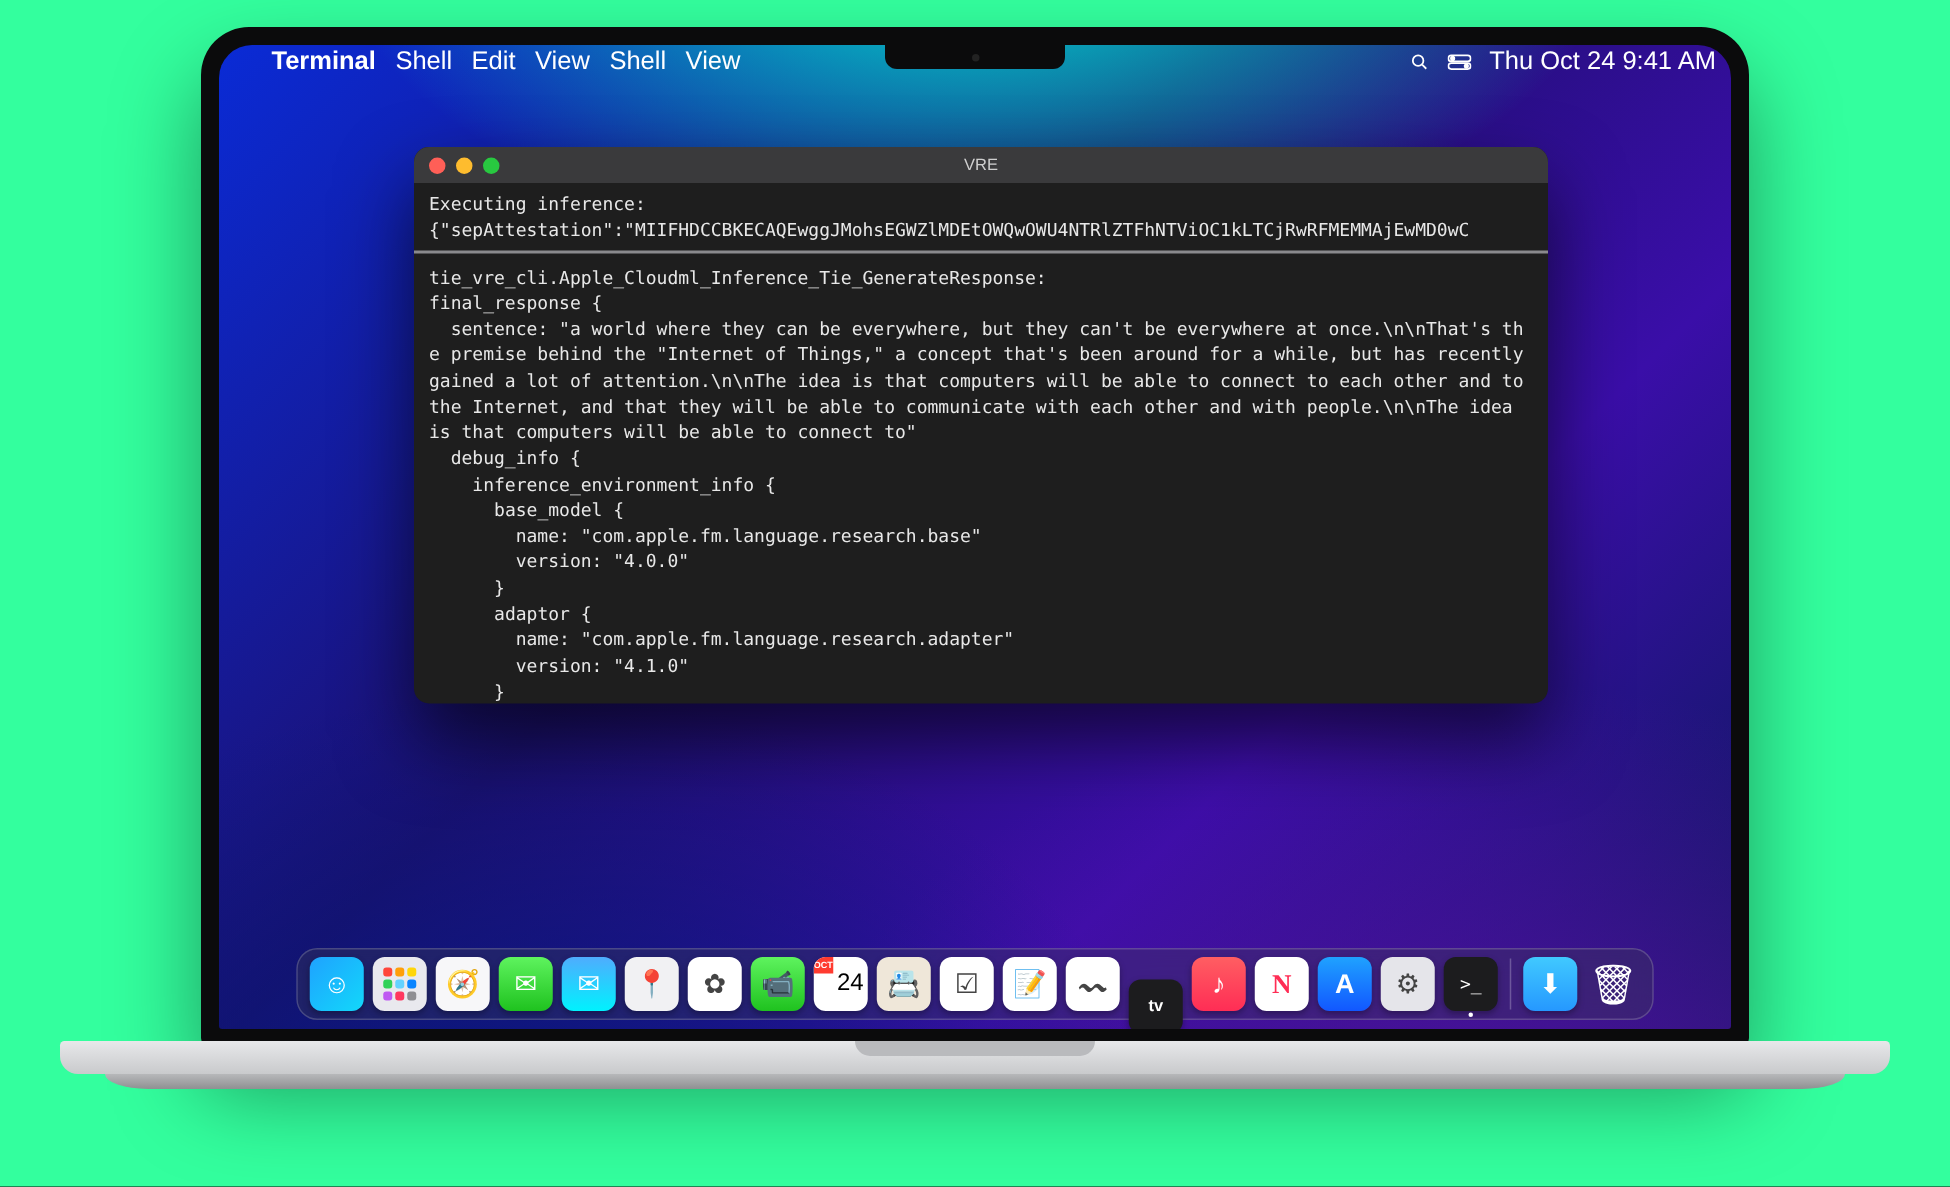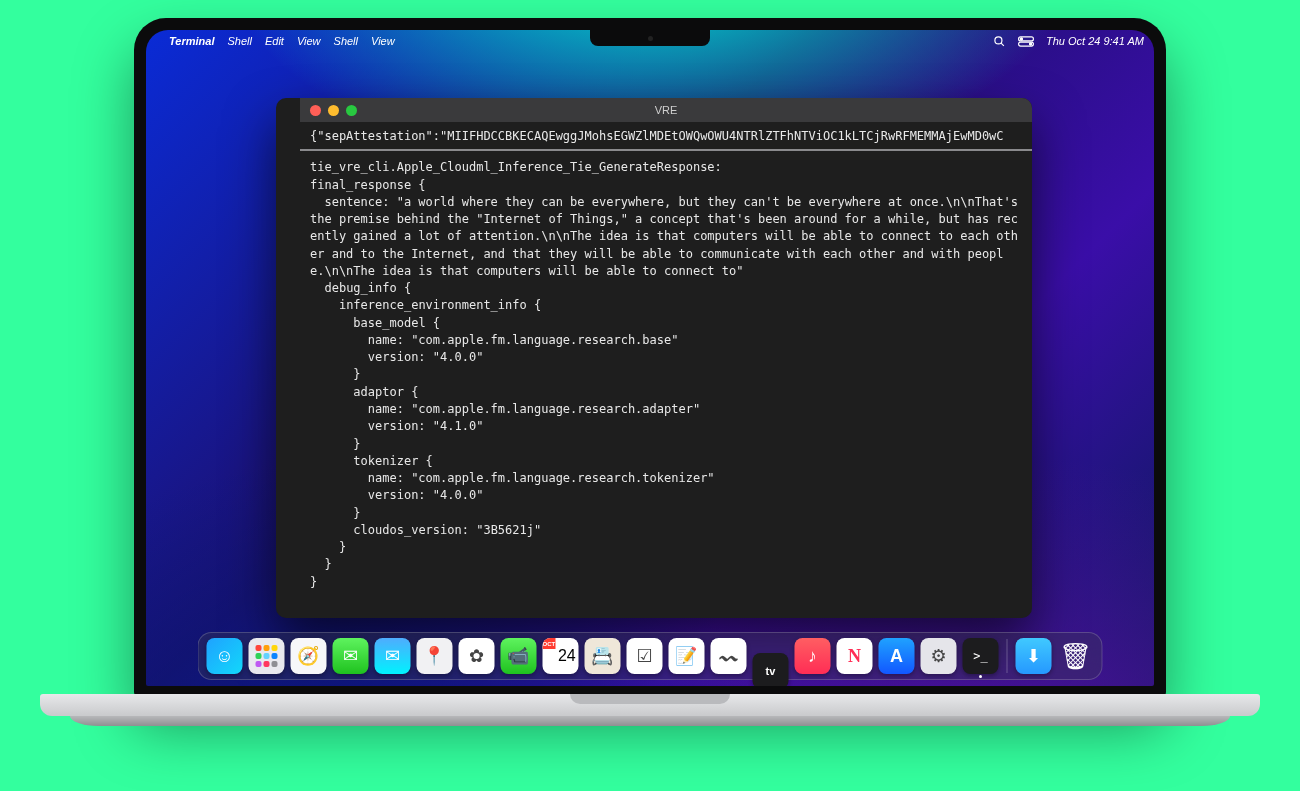--- a/index.html
+++ b/index.html
@@ -51,48 +51,46 @@
     overflow: hidden;
     background:
       radial-gradient(ellipse 120% 90% at 50% -10%, #00e6d2 0%, transparent 35%),
       radial-gradient(ellipse 80% 100% at 20% 120%, #001a7a 0%, transparent 55%),
       radial-gradient(ellipse 90% 100% at 85% 120%, #5b0fa8 0%, transparent 55%),
       linear-gradient(135deg, #0a2bd6 0%, #1d0f6e 40%, #3a0ea8 70%, #0a1a5a 100%);
   }
   
   .menubar {
     position: absolute;
-    top: 0; left: 0; right: 0;
+    top: 0; left: 12px; right: 0;
     height: 22px;
     display: flex;
     align-items: center;
     padding: 0 10px;
-    font-size: 11px;
+    font-size: 17px;
     color: #fff;
     z-index: 30;
-    font-style: italic;
   }
   .menubar .left { display:flex; align-items:center; gap:13px; }
   .menubar .right { margin-left:auto; display:flex; align-items:center; gap:12px; }
   .apple-logo { font-size:13px; }
   .menubar .app { font-weight:600; }
   .menubar-icon { display:inline-flex; }
   
   .terminal {
     position: absolute;
     left: 130px;
     top: 68px;
     width: 756px;
-    height: 520px;
+    height: 371px;
     background: #1e1e1e;
     border-radius: 10px;
     box-shadow: 0 25px 50px rgba(0,0,0,0.6);
     display:flex; flex-direction:column;
     overflow:hidden;
-    padding-left:24px;
   }
   .titlebar {
     height: 24px;
     background: #3a3a3c;
     display:flex; align-items:center;
     position:relative;
     flex: 0 0 24px;
   }
   .traffic { display:flex; gap:7px; position:absolute; left:10px; }
   .tl { width:11px; height:11px; border-radius:50%; }
@@ -212,20 +210,21 @@
       <div class="terminal">
         <div class="titlebar">
           <div class="traffic">
             <div class="tl red"></div>
             <div class="tl yel"></div>
             <div class="tl grn"></div>
           </div>
           <div class="title">VRE</div>
         </div>
         <div class="term-body">
+          <div class="line">Executing inference:</div>
           <div class="line">{"sepAttestation":"MIIFHDCCBKECAQEwggJMohsEGWZlMDEtOWQwOWU4NTRlZTFhNTViOC1kLTCjRwRFMEMMAjEwMD0wC</div>
           <div class="hr"></div>
           <pre>tie_vre_cli.Apple_Cloudml_Inference_Tie_GenerateResponse:
 final_response {
   sentence: "a world where they can be everywhere, but they can't be everywhere at once.\n\nThat's the premise behind the "Internet of Things," a concept that's been around for a while, but has recently gained a lot of attention.\n\nThe idea is that computers will be able to connect to each other and to the Internet, and that they will be able to communicate with each other and with people.\n\nThe idea is that computers will be able to connect to"
   debug_info {
     inference_environment_info {
       base_model {
         name: "com.apple.fm.language.research.base"
         version: "4.0.0"

